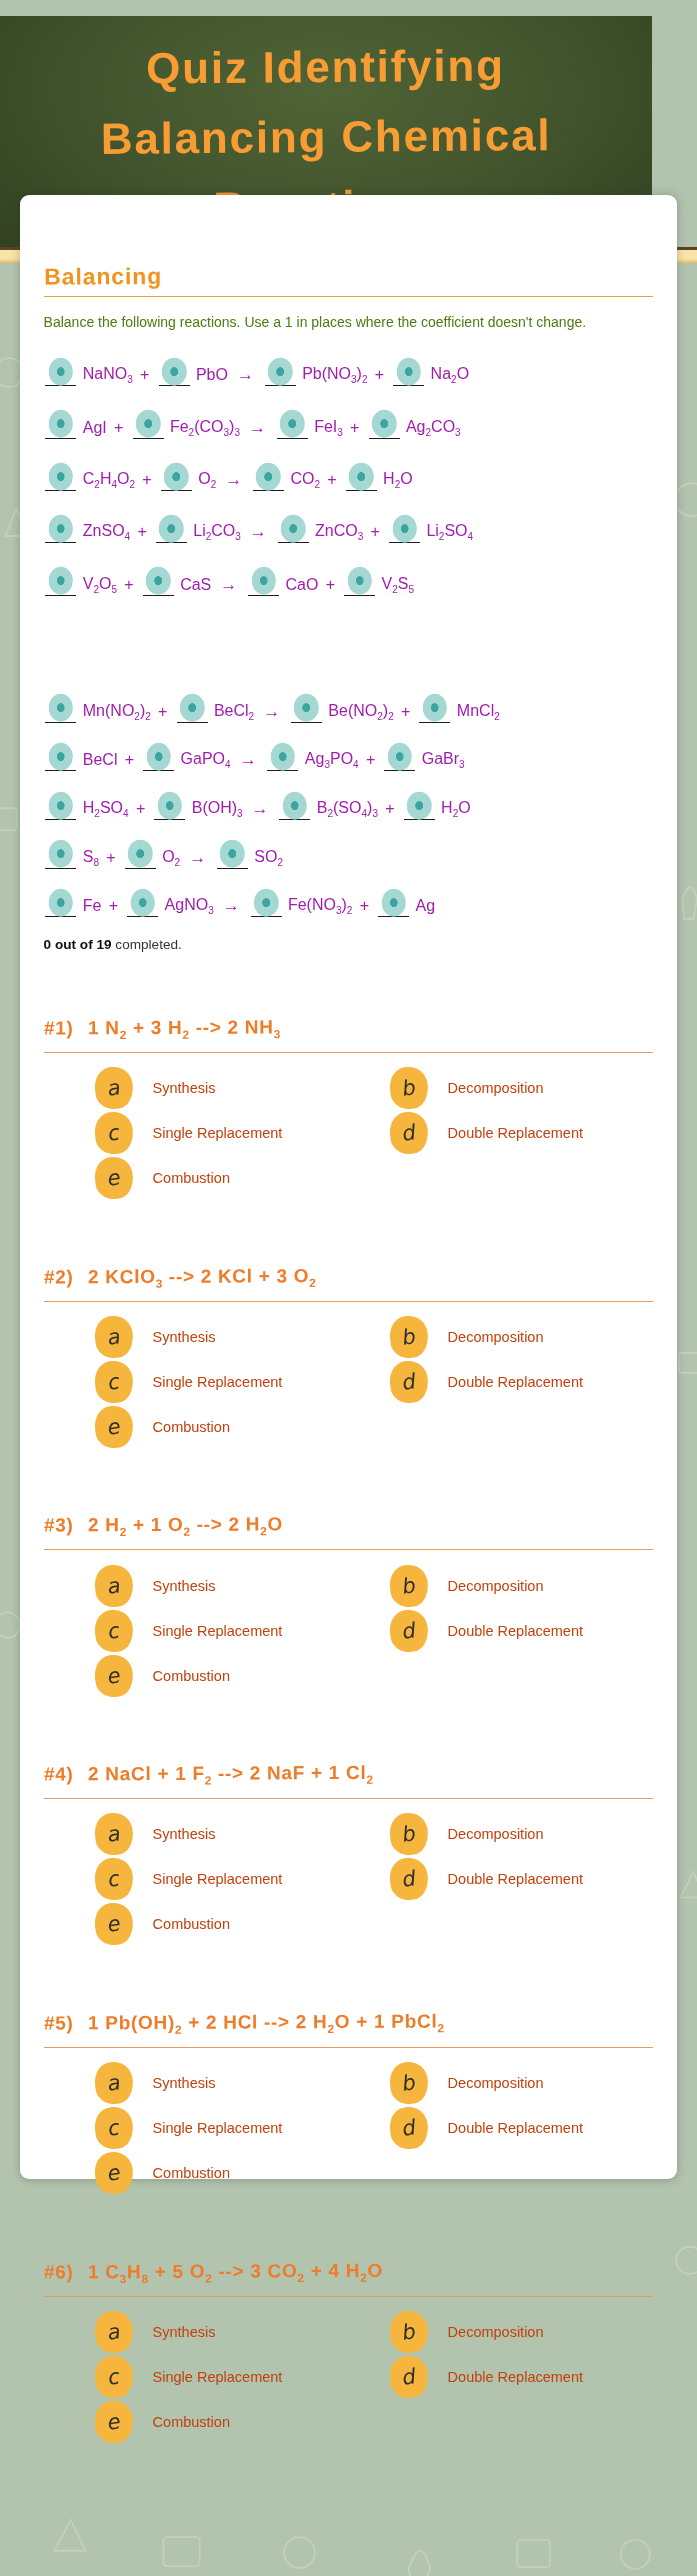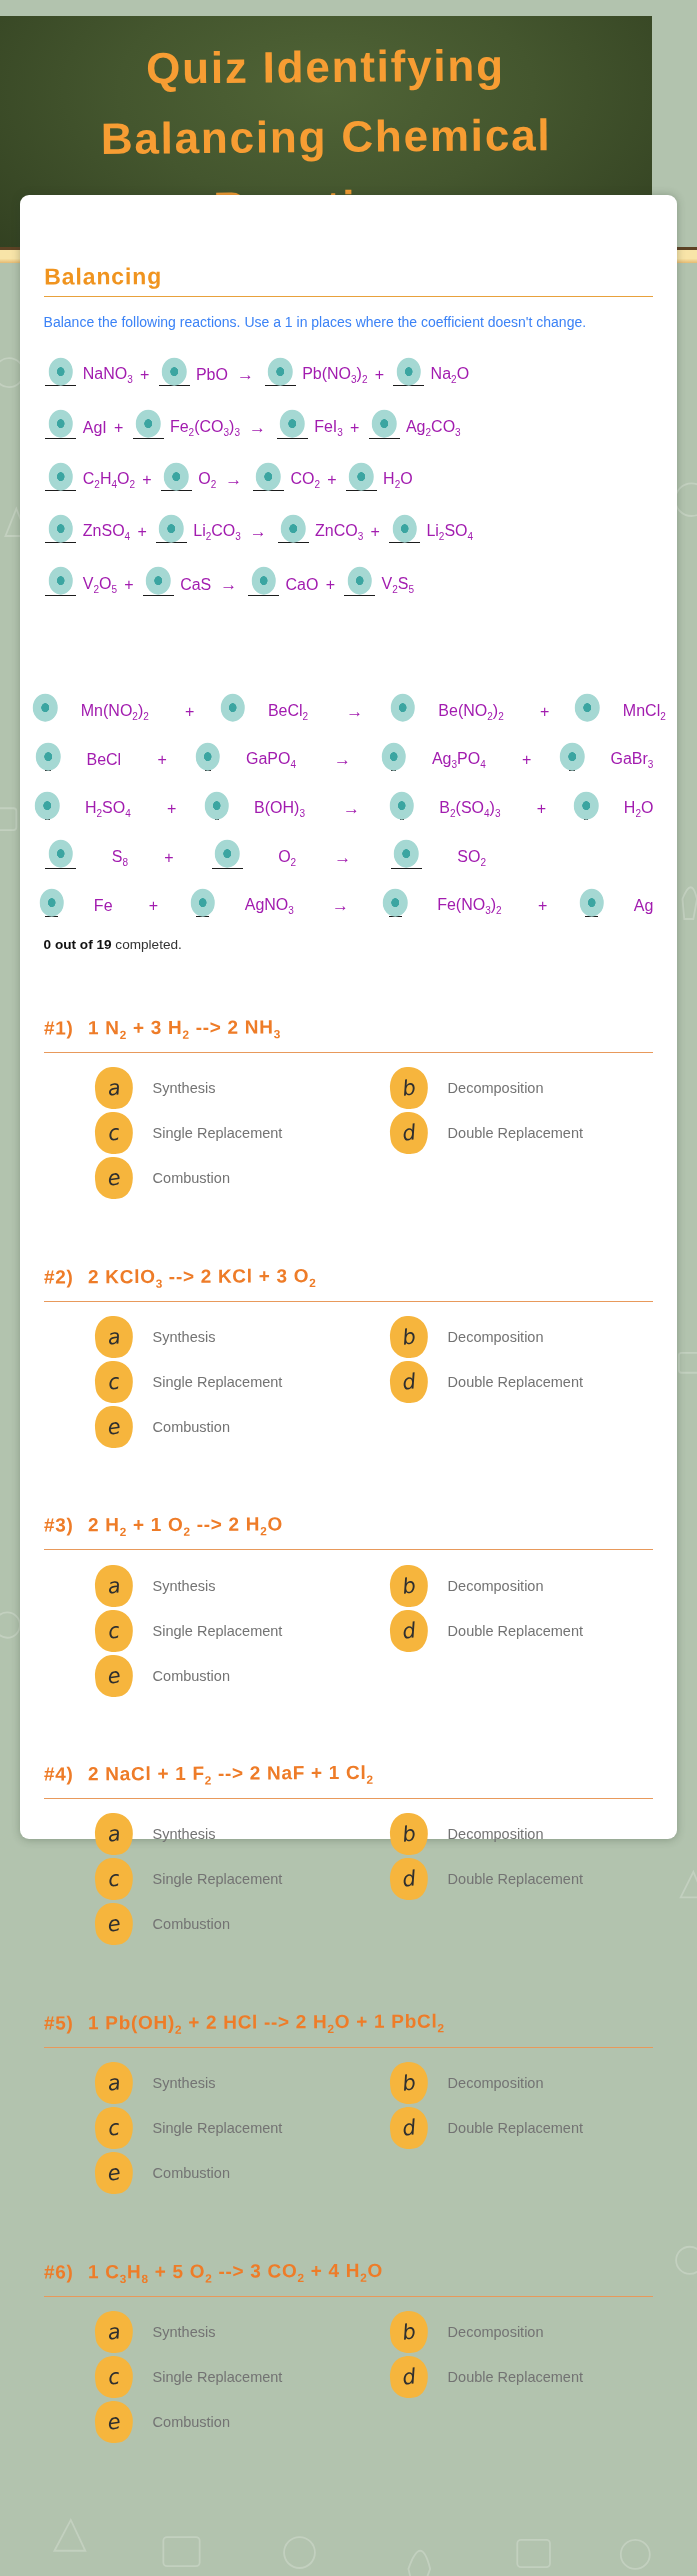--- a/index.html
+++ b/index.html
@@ -33,21 +33,21 @@
     position: absolute; top:247px; left:0; width:697px; height:16.3px;
     background: linear-gradient(#5d4224 0 2.7px, #f8e4a8 2.7px 72%, #e5ba72 100%);
     z-index: 1;
   }
 
   
   .doodles { position:absolute; top:263px; left:0; z-index:0; }
 
   
   .card {
-    position: absolute; top:195px; left:20px; width:657px; height:1644px;
+    position: absolute; top:195px; left:20px; width:657px; height:1984px;
     background: var(--card, #ffffff);
     border-radius: 9px;
     box-shadow: 0 0.9px 9px rgba(35,55,35,0.30);
     z-index: 2;
   }
   .card-inner { padding: 0 23.6px; }
 
   .section-title {
     padding-top: 67px;
     font-size: 23px;
@@ -58,33 +58,33 @@
   }
   .rule-orange {
     margin-top: 7.3px;
     border: none;
     border-top: 1.8px solid #e8a13c;
   }
   .instructions {
     margin-top: 13.6px;
     font-size: 14px;
     line-height: 23px;
-    color: #3b82f6;
+    color: #4d7c0f;
     max-width: 563px;
   }
 
   
   .eq-set { margin-top: 23.6px; }
   .eq-set.second { margin-top: 91px; }
   .eq-row {
     display: flex; align-items: center;
     height: 36px; margin-bottom: 16.3px;
     font-size: 16px; color: #a21caf; white-space: nowrap;
   }
-  .eq-set.second .eq-row { margin-bottom: 12.7px; gap: 29px; }
+  .eq-set.second .eq-row { margin-bottom: 12.7px; }
   .formula sub { font-size: 10px; }
   .plus  { margin: 0 7.3px; }
   .arrow { margin: 0 9px; font-size: 17px; font-weight: 600; }
   .blank {
     position: relative; display: inline-block;
     width: 31px; height: 22px;
     border-bottom: 1.8px solid #1c1c1c;
     margin: 0 6.4px 0 1.8px;
   }
   .dot {
@@ -119,21 +119,21 @@
   .badge {
     flex: 0 0 auto;
     width: 38px; height: 42px;
     background: var(--badge-yellow, #f6b53d);
     border-radius: 48% 52% 46% 54% / 52% 48% 58% 42%;
     display: flex; align-items: center; justify-content: center;
     font-size: 21px; font-style: italic; color: #2f2f2f;
     font-family: "DejaVu Sans", sans-serif;
     transform: rotate(-7deg);
   }
-  .opt-label { margin-left: 20px; font-size: 14.5px; color: #737373; }
+  .opt-label { margin-left: 20px; font-size: 14.5px; color: #c2410c; }
 </style>
 </head>
 <body style="--sage: #b2c3ae; --title-orange: #f79d33; --accent-orange: #f0941f; --hand-orange: #ee7c28; --badge-yellow: #f6b53d; --dot-inner: #3ba5a1; --dot-outer: #a5d8d3; --card: #ffffff;">
 
 <div class="chalkboard">
   <div class="chalk-title">
     <div>Quiz Identifying</div>
     <div>Balancing Chemical</div>
     <div>Reactions</div>
   </div>

